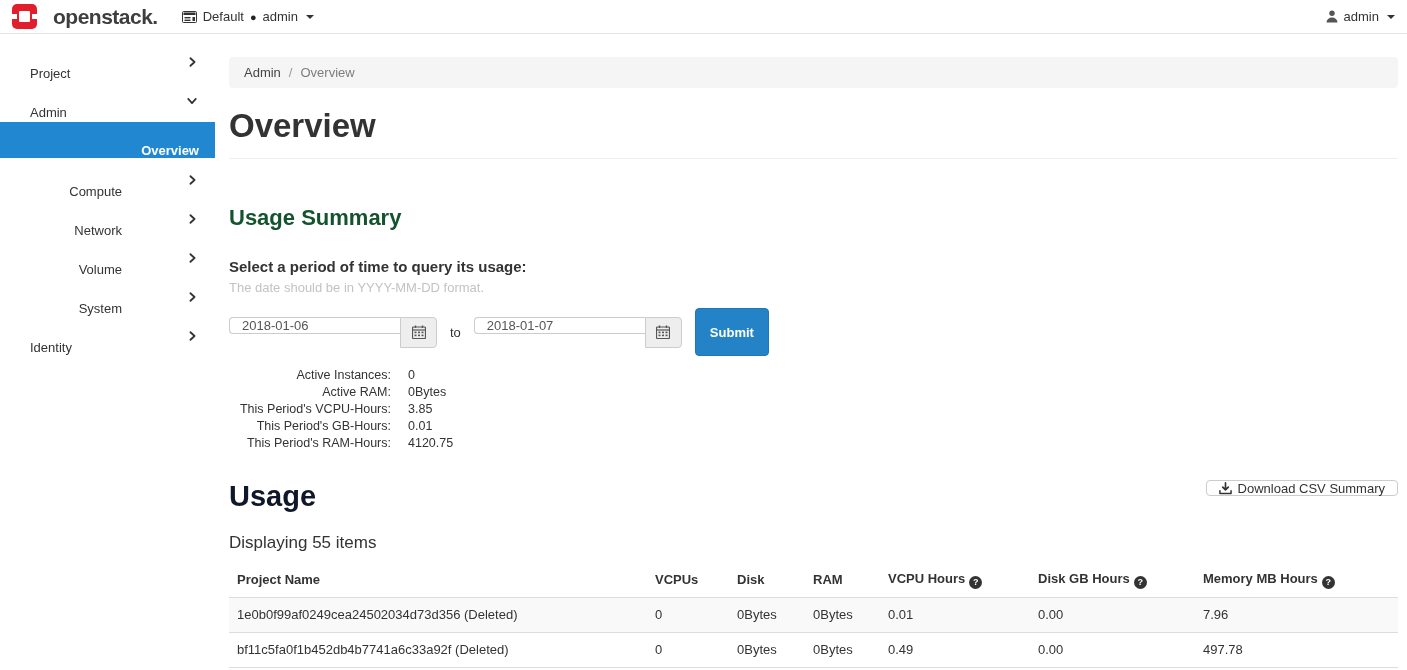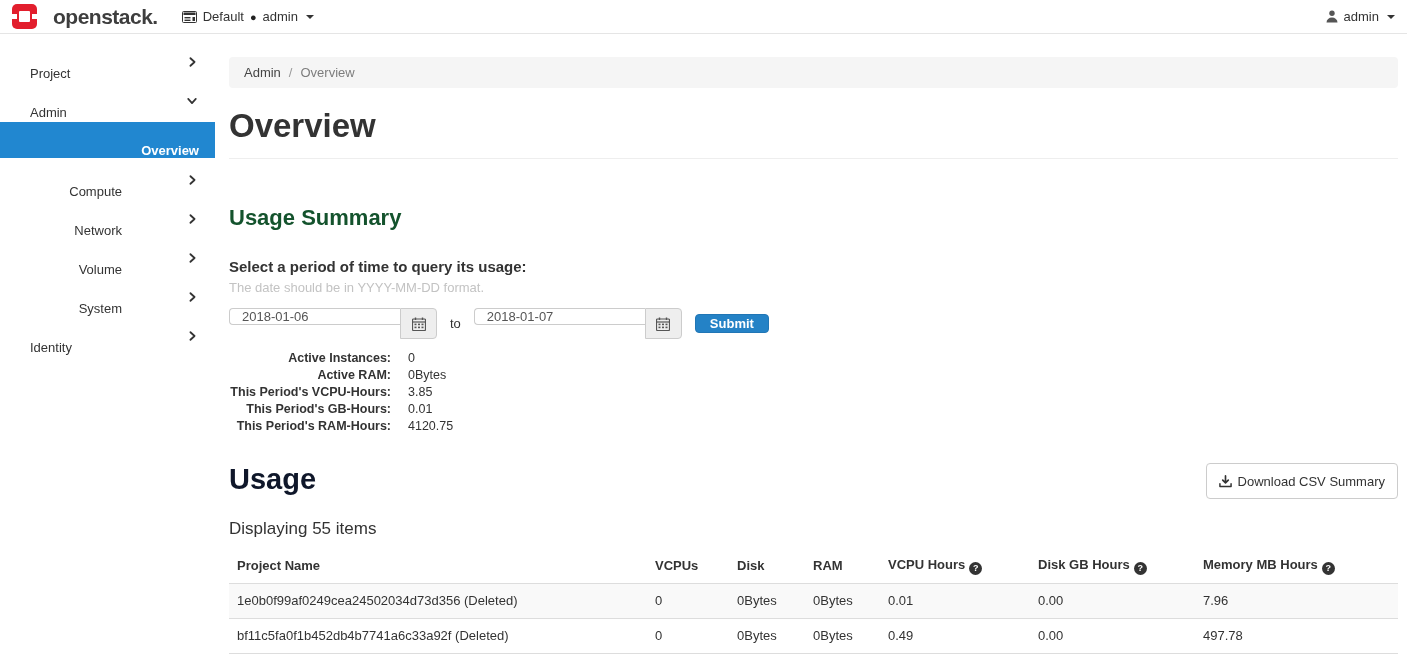--- a/index.html
+++ b/index.html
@@ -53,32 +53,32 @@
   .prompt { margin-top:27px; font-size:15px; font-weight:bold; color:#333; }
   .hint { margin-top:5px; font-size:13px; color:#c3c3c3; }
   .form-row { margin-top:13px; display:flex; align-items:center; gap:13px; }
   .input-group { display:flex; }
   .date-input { width:171px; height:17px; border:1px solid #ccc; border-right:none;
     border-radius:4px 0 0 4px; padding:0 12px; font-size:13px; color:#555; outline:none;
     font-family:"Liberation Sans",sans-serif; }
   .addon { width:37px; height:31px; background:#eee; border:1px solid #ccc;
     border-radius:0 4px 4px 0; display:flex; align-items:center; justify-content:center; cursor:pointer; }
   .to-label { font-size:13px; color:#333; }
-  .btn-primary { height:19px; padding:0 14px; background:#2482c6; border:1px solid #2176b5;
+  .btn-primary { height:48px; padding:0 14px; background:#2482c6; border:1px solid #2176b5;
     border-radius:4px; color:#fff; font-size:13px; font-weight:bold; cursor:pointer;
     font-family:"Liberation Sans",sans-serif; }
 
   
   .stats { margin-top:12px; display:grid; grid-template-columns:162px auto; column-gap:17px; row-gap:3px;
     font-size:12.5px; }
-  .stats .lbl { font-weight:bold; text-align:right; color:#333; }
+  .stats .lbl { font-weight:normal; text-align:right; color:#333; }
   .stats .val { color:#333; }
 
   
-  .btn-default { height:36px; padding:0 12px; background:#fff; border:1px solid #ccc;
+  .btn-default { height:16px; padding:0 12px; background:#fff; border:1px solid #ccc;
     border-radius:4px; color:#333; font-size:13px; display:flex; align-items:center; gap:6px;
     cursor:pointer; font-family:"Liberation Sans",sans-serif; }
   .count-text { margin-top:20px; font-size:17px; color:#333; }
   table.usage { margin-top:12px; width:100%; border-collapse:collapse; table-layout:fixed; font-size:13px; }
   table.usage th { text-align:left; font-weight:bold; color:#333; padding:6px 8px 8px 8px;
     border-bottom:1px solid #ddd; cursor:pointer; white-space:nowrap; }
   table.usage td { padding:0 8px; height:35px; border-bottom:1px solid #ddd; color:#333;
     overflow:hidden; white-space:nowrap; }
   table.usage tr.odd td { background:#f9f9f9; }
   .qicon { display:inline-flex; width:13px; height:13px; background:#333; border-radius:50%;

